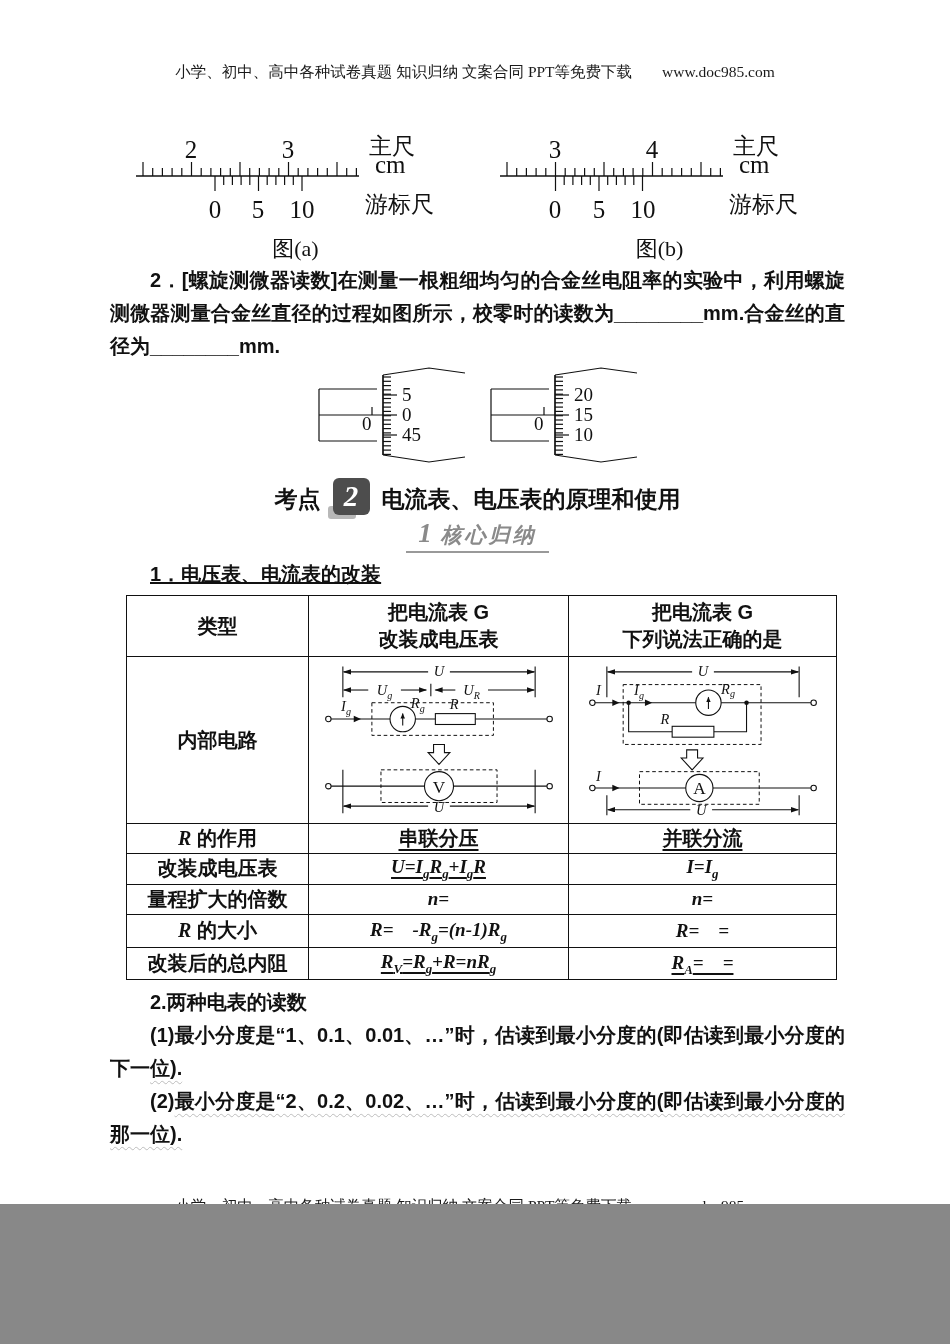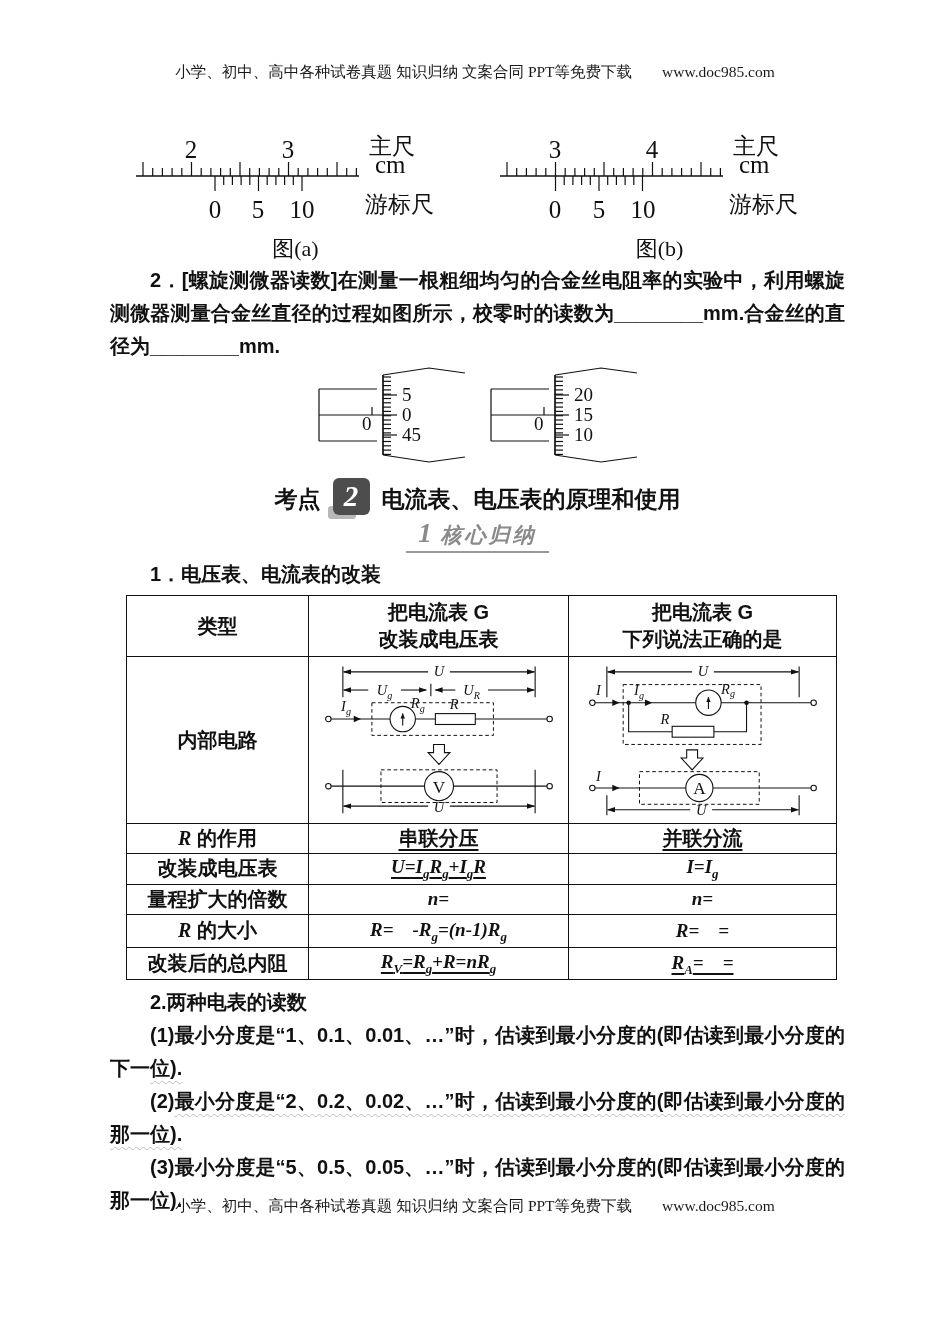--- a/index.html
+++ b/index.html
@@ -1,16 +1,16 @@
 <!DOCTYPE html>
 <html><head>
 <meta charset="utf-8">
 <style>
   html,body{margin:0;padding:0;background:#888;}
-  .pg{position:relative;width:950px;height:1344px;background:#fff;margin:0 auto;overflow:hidden;color:#111;}
+  .pg{position:relative;width:950px;height:1204px;background:#fff;margin:0 auto;overflow:hidden;color:#111;}
   .hdr,.ftr{position:absolute;left:0;width:100%;text-align:center;font:15.5px "Liberation Serif",serif;color:#1a1a1a;}
   .hdr{top:62px;}
   .ftr{top:1196px;}
   .hdr .url,.ftr .url{margin-left:30px;}
   .content{position:absolute;left:110px;top:112px;width:735px;}
   
   .para{margin:0;font-family:"Liberation Sans",sans-serif;font-weight:bold;font-size:20px;line-height:33px;text-align:justify;}
   .ind{text-indent:2em;}
   .wavy{text-decoration-line:underline;text-decoration-style:wavy;text-decoration-color:#bdbdbd;text-decoration-thickness:1px;text-underline-offset:5px;}
   
@@ -33,21 +33,21 @@
   
   .kao{display:flex;align-items:flex-end;justify-content:center;gap:12px;margin-top:8px;height:42px;}
   .kao .pre,.kao .ttl{font-family:"Liberation Sans",sans-serif;font-weight:bold;font-size:23px;}
   .badge{position:relative;width:37px;height:37px;flex:0 0 auto;}
   .badge .sh{position:absolute;left:-5px;bottom:-4px;width:28px;height:13px;background:#b8b8b8;border-radius:3px;}
   .badge .bx{position:absolute;inset:0;background:#4d4d4d;border-radius:6px;color:#fff;font:italic bold 29px "Liberation Serif",serif;display:flex;align-items:center;justify-content:center;}
   .core{display:flex;justify-content:center;margin-top:3px;}
   .core .in{display:flex;align-items:baseline;gap:9px;border-bottom:2px solid #999;padding:0 12px 2px;color:#8a8a8a;}
   .core .n{font:italic bold 27px "Liberation Serif",serif;}
   .core .t{font:italic bold 21px "Liberation Sans",sans-serif;letter-spacing:3px;}
-  .sec1{margin-top:5px;}
+  .sec1{margin-top:5px;text-decoration:underline;}
   
   .mtable{border-collapse:collapse;table-layout:fixed;margin:4px 0 0 16px;}
   .mtable td{border:1.7px solid #111;text-align:center;vertical-align:middle;padding:2px 4px;}
   .mtable .bld{font-family:"Liberation Sans",sans-serif;font-weight:bold;font-size:20px;line-height:25px;}
   .hcell div{margin:2px 0;}
   .frm{font-family:"Liberation Serif",serif;font-style:italic;font-weight:bold;font-size:19px;white-space:pre-wrap;}
   .frm sub{font-size:68%;}
   .u{text-decoration:underline;text-decoration-thickness:1.5px;text-underline-offset:4px;}
   .lblvar{font:italic bold 20px "Liberation Serif",serif;}
   .ccell{padding:4px 0 2px !important;}
@@ -408,21 +408,20 @@
           <td><span class="bld">改装后的总内阻</span></td>
           <td><span class="frm u">R<sub>V</sub>=R<sub>g</sub>+R=nR<sub>g</sub></span></td>
           <td><span class="frm u">R<sub>A</sub>=　=</span></td>
         </tr>
       </tbody>
     </table>
 
     <p class="para ind" style="margin-top:6px;">2.两种电表的读数</p>
     <p class="para ind"><span>(1)最小分度是“1、0.1、0.01、…”时，估读到最小分度的(即估读到最小分度的下一</span><span class="wavy">位).</span></p>
     <p class="para ind"><span>(2)</span><span class="wavy">最小分度是“2、0.2、0.02、…”时，估读到最小分度的(即估读到最小分度的那一位).</span></p>
-    <p class="para ind"><span>(3)最小分度是“5、0.5、0.05、…”时，估读到最小分度的(即估读到最小分度的那一位).</span></p>
 
 
   </div>
 
   <div class="ftr">
     <span>小学、初中、高中各种试卷真题 知识归纳 文案合同 PPT等免费下载</span><span class="url">www.doc985.com</span>
   </div>
 
 </div>
 

